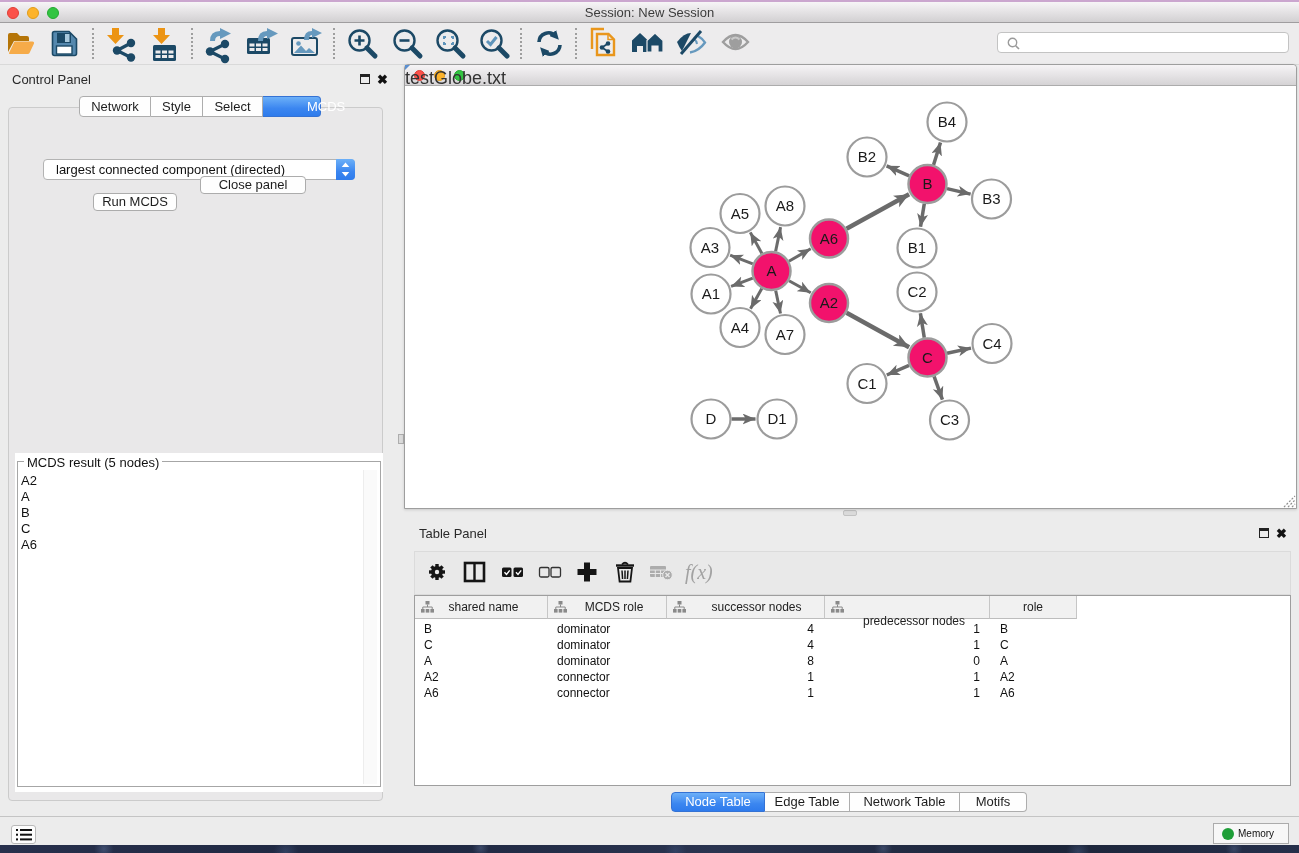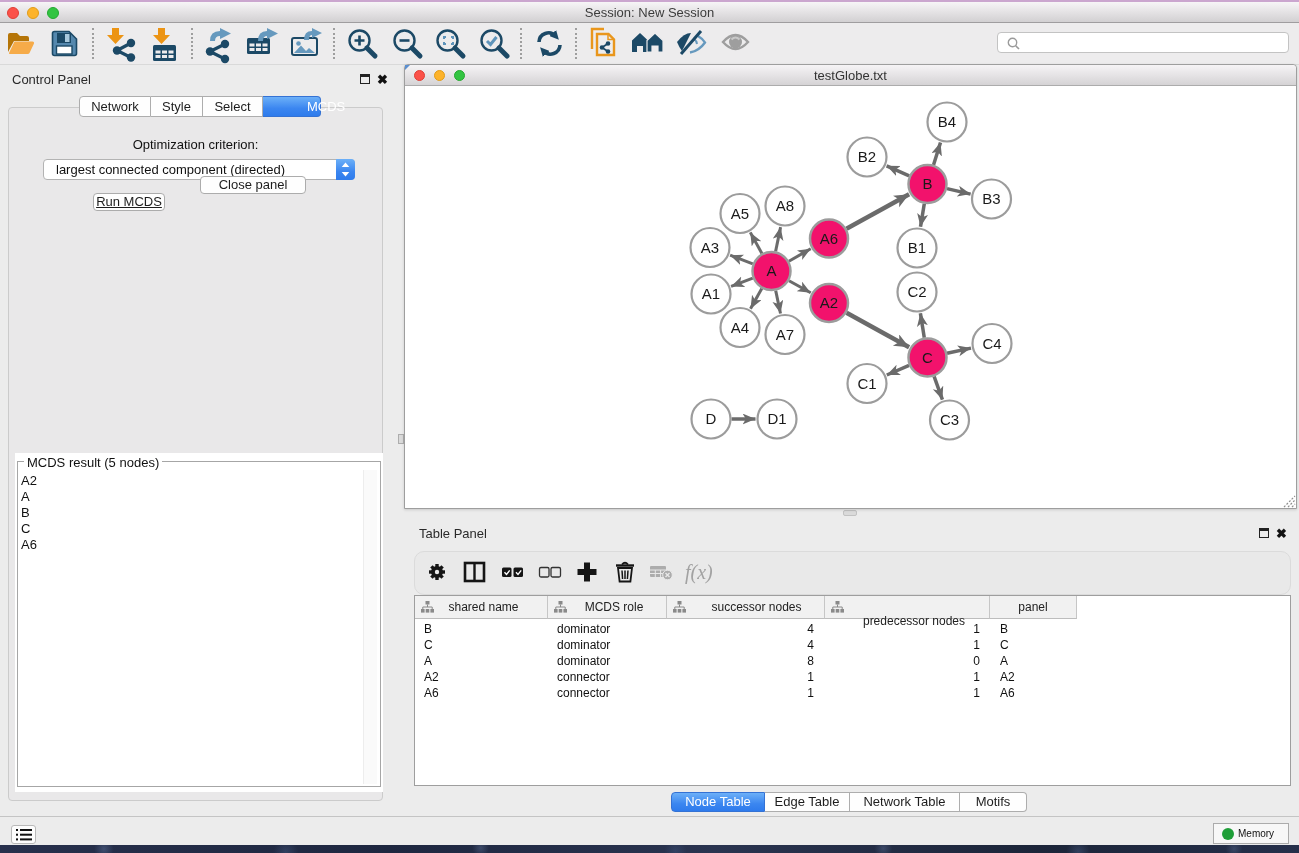--- a/index.html
+++ b/index.html
@@ -57,22 +57,22 @@
   background:#FAFAFA; border-left:1px solid #EDEDED; }
 
 
 #netwin { position:absolute; left:404px; top:62px; width:893px; height:445px;
   background:#fff; border:1px solid #9E9E9E; border-radius:4px 4px 0 0;
   box-shadow:0 1px 3px rgba(0,0,0,0.15); }
 #net-titlebar { position:absolute; left:0; top:0; width:891px; height:21px;
   background:linear-gradient(#F6F4F6,#D5D3D5); border-bottom:1px solid #ACACAC;
   border-radius:4px 4px 0 0; }
 #net-titlebar .tl { width:11px; height:11px; top:5px; }
-#net-titlebar .title { position:absolute; left:0; right:0; top:3px; text-align:center;
-  font-size:13px; color:#333; }
+#net-titlebar .title { position:absolute; left:0; right:0; top:3px; 
+  font-size:18px; color:#333; }
 
 
 #tpanel { position:absolute; left:404px; top:516px; width:895px; height:294px; }
 #ttable { position:absolute; left:10px; top:77px; width:877px; height:191px;
   background:#fff; border:1px solid #9E9E9E; }
 #thead { position:absolute; left:0; top:0; width:875px; height:23px; }
 .hcell { position:absolute; top:0; height:23px; border-right:1px solid #C6C6C6;
   background:#F1F1F1; border-bottom:1px solid #BDBDBD;
   display:flex; align-items:center; justify-content:center; font-size:12px; color:#222; }
 .hico { position:absolute; left:6px; top:5px; }
@@ -269,30 +269,29 @@
   <div class="panel-title abs" style="left:12px; top:8px;">Control Panel</div>
   <div class="winbtn float-ico" style="left:360px; top:10px;"></div>
   <div class="winbtn close-x" style="left:377px; top:11px;">✖</div>
   <div id="cp-content"></div>
   <div class="tabs" style="left:79px; top:32px;justify-content:flex-end;">
     <div class="tab first" style="width:72px;">Network</div>
     <div class="tab" style="width:52px;">Style</div>
     <div class="tab" style="width:60px;">Select</div>
     <div class="tab sel last" style="width:58px;padding-left:44px;">MCDS</div>
   </div>
-  <div class="abs" style="left:8px; top:73px; width:375px; text-align:center; font-size:13px; color:#111;">Optimization criterion:</div>
   <div id="mcds-select">largest connected component (directed)
     <div id="mcds-spin">
           <svg width="19" height="21" viewBox="0 0 19 21" style="position:absolute;left:0;top:0;">
 <path d="M9.5,3.5 L13.3,8 H5.7 Z" fill="#fff"></path>
 <path d="M9.5,17.5 L5.7,13 H13.3 Z" fill="#fff"></path>
           </svg>
         </div>
   </div>
-  <div class="btn" style="left:93px; top:129px; width:72px; height:18px; line-height:16px;text-decoration:underline;">Run MCDS</div>
+  <div class="btn" style="left:93px; top:129px; width:84px; height:18px; line-height:16px;">Run MCDS</div>
   <div class="btn" style="left:200px; top:112px; width:106px; height:18px; line-height:16px;">Close panel</div>
   <div id="mcds-result">
     <div id="mcds-fs">
           <div id="mcds-label">MCDS result (5 nodes)</div>
         </div>
     <div id="mcds-list">A2<br>A<br>B<br>C<br>A6</div>
     <div id="mcds-scroll"></div>
   </div>
 </div>
 
@@ -390,21 +389,21 @@
           <line x1="9" y1="12" x2="12" y2="9"></line>
     </g>
   </svg>
   <div style="position:absolute;left:0;top:0;width:0;height:0;border-top:5px solid #5B8FD0;border-right:5px solid transparent;"></div>
 </div>
 
 <div id="tpanel">
   <div class="panel-title abs" style="left:15px; top:8px;">Table Panel</div>
   <div class="winbtn float-ico" style="left:855px; top:10px;"></div>
   <div class="winbtn close-x" style="left:872px; top:11px;">✖</div>
-  <div class="abs" style="left:10px;top:33px;width:877px;height:44px;background:#E9E9E9;border:1px solid #DBDBDB;border-radius:10px;">
+  <div class="abs" style="left:10px;top:33px;width:877px;height:44px;background:#E9E9E9;border:1px solid #DBDBDB;border-radius:0;">
   <svg width="320" height="42" viewBox="0 0 320 42" style="position:absolute;left:0;top:0;">
 
     <g fill="#151515">
       <circle cx="22" cy="20" r="6"></circle>
       <g stroke="#151515" stroke-width="3.4">
         <line x1="22" y1="12" x2="22" y2="28"></line>
         <line x1="14" y1="20" x2="30" y2="20"></line>
         <line x1="16.4" y1="14.4" x2="27.6" y2="25.6"></line>
         <line x1="16.4" y1="25.6" x2="27.6" y2="14.4"></line>
       </g>
@@ -497,21 +496,21 @@
                 <rect x="4.5" y="0" width="4" height="3.5"></rect>
                 <rect x="0" y="8" width="3.6" height="3.6"></rect>
                 <rect x="4.7" y="8" width="3.6" height="3.6"></rect>
                 <rect x="9.4" y="8" width="3.6" height="3.6"></rect>
                 <path d="M6.5,3.5 V6 M1.8,8 V6 H11.2 V8" stroke="#8A8A8A" stroke-width="1" fill="none"></path>
               </g>
             </svg>
             <span style="margin-left:14px;margin-top:28px;">predecessor nodes</span>
           </div>
       <div class="hcell" style="left:575px;width:87px;">
-            <span>panel</span>
+            <span>role</span>
           </div>
     </div>
     <div class="trow" style="left:0;top:25px;width:875px;">
       <span class="tc" style="left:9px;">B</span>
       <span class="tc" style="left:142px;">dominator</span>
       <span class="tc num" style="left:252px;width:147px;">4</span>
       <span class="tc num" style="left:410px;width:155px;">1</span>
       <span class="tc" style="left:585px;">B</span>
     </div>
 <div class="trow" style="left:0;top:41px;width:875px;">

